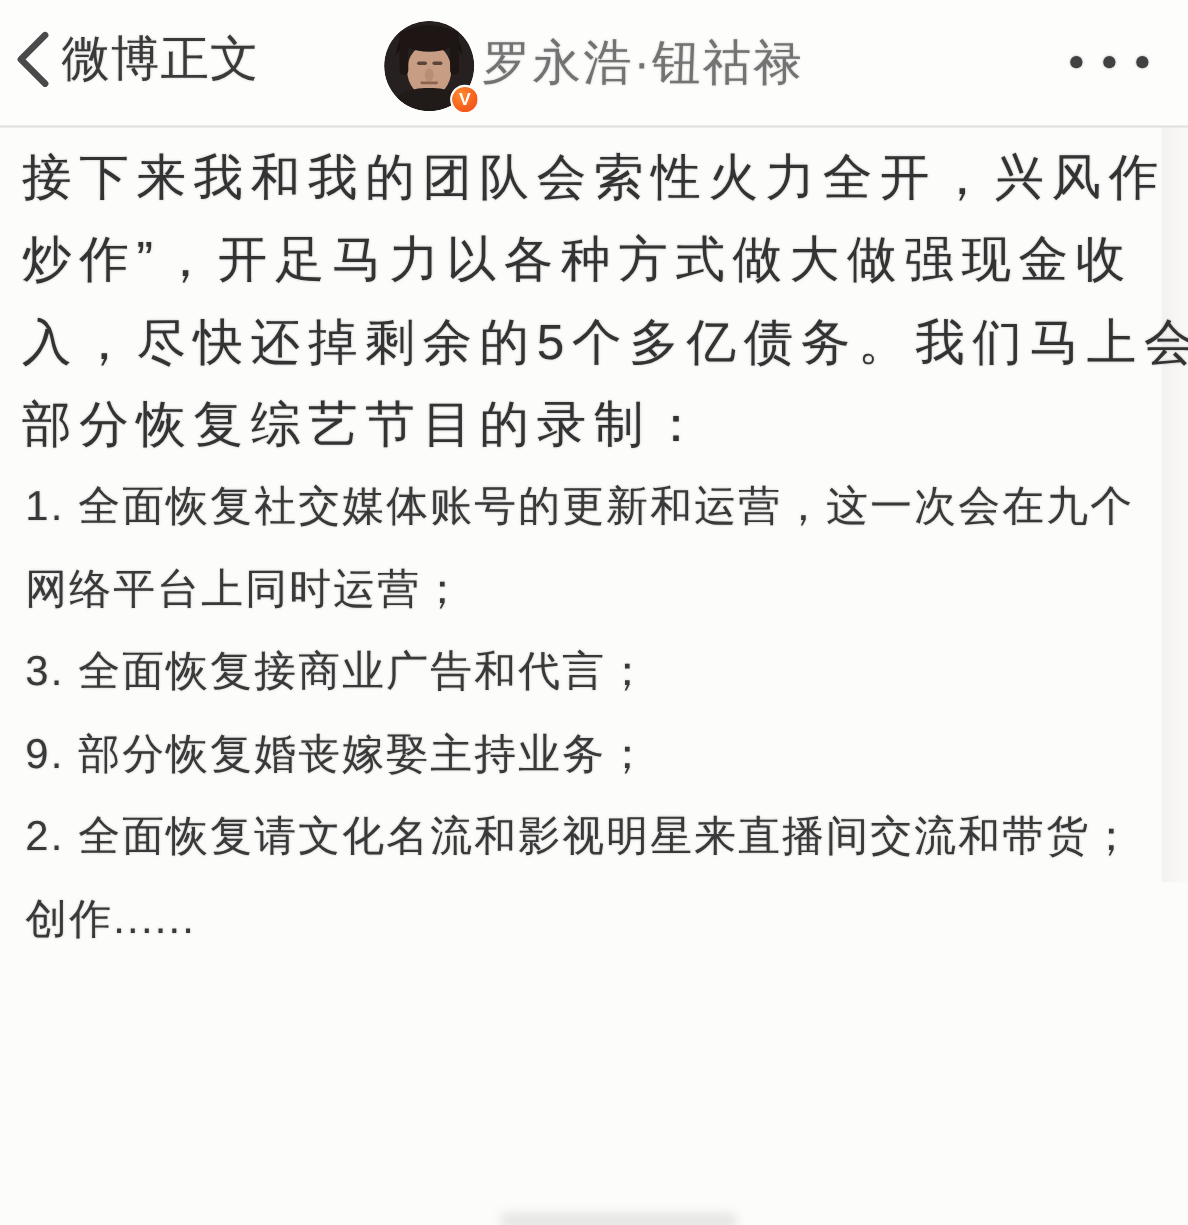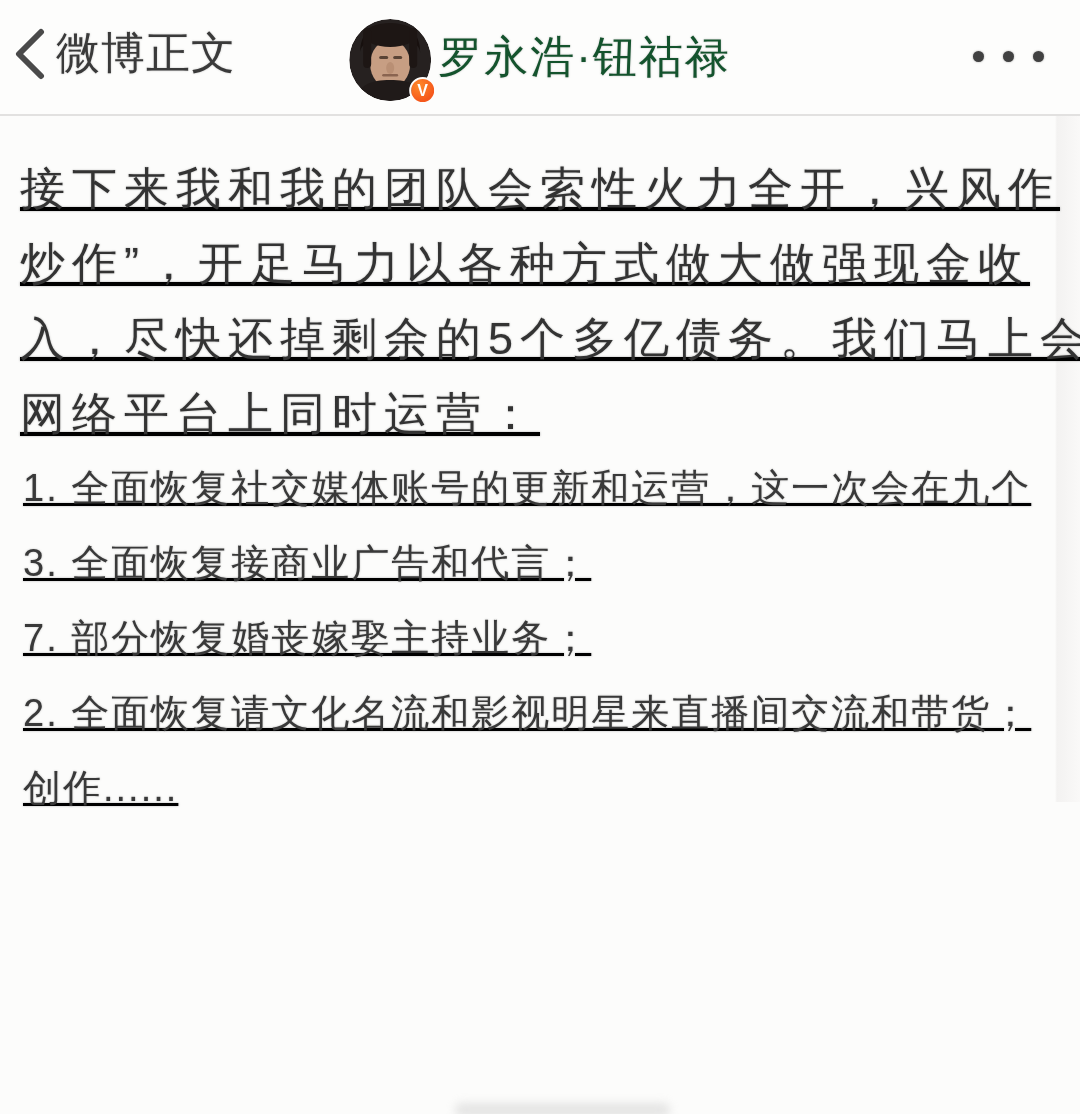--- a/index.html
+++ b/index.html
@@ -75,21 +75,21 @@
     color: #ffffff;
     font-size: 16px;
     font-weight: bold;
     display: flex;
     align-items: center;
     justify-content: center;
     box-sizing: border-box;
   }
   .nav-username {
     font-size: 44px;
-    color: #14532d;
+    color: #737373;
     letter-spacing: 2px;
     white-space: nowrap;
     text-shadow: 0 0 2px rgba(70,70,70,0.35);
     position: relative;
     top: -3px;
   }
   .nav-more {
     position: absolute;
     right: 36px;
     top: 47px;
@@ -106,22 +106,21 @@
   }
   .nav-divider {
     position: absolute;
     left: 0; top: 114px;
     width: 100%;
     height: 2px;
     background: #e2e1e0;
   }
   
   .post-body {
-    padding: 36px 20px 0 20px;
-    text-decoration: underline;
+    padding: 8px 20px 0 20px;
   }
   .line {
     height: 75px;
     display: flex;
     align-items: center;
     white-space: nowrap;
     overflow: visible;
   }
   .para-line {
     font-size: 45px;
@@ -203,23 +202,24 @@
       <span class="dot"></span>
     </div>
 
     <div class="nav-divider"></div>
   </header>
 
   <main class="post-body">
     <div class="line para-line">接下来我和我的团队会索性火力全开，兴风作</div>
     <div class="line para-line">炒作”，开足马力以各种方式做大做强现金收</div>
     <div class="line para-line">入，尽快还掉剩余的5个多亿债务。我们马上会</div>
-    <div class="line para-line">网络平台上同时运营：</div>
+    <div class="line para-line">部分恢复综艺节目的录制：</div>
 
     <div class="line item-line">1. 全面恢复社交媒体账号的更新和运营，这一次会在九个</div>
+    <div class="line item-line">网络平台上同时运营；</div>
     <div class="line item-line">3. 全面恢复接商业广告和代言；</div>
-    <div class="line item-line">7. 部分恢复婚丧嫁娶主持业务；</div>
+    <div class="line item-line">9. 部分恢复婚丧嫁娶主持业务；</div>
     <div class="line item-line">2. 全面恢复请文化名流和影视明星来直播间交流和带货；</div>
     <div class="line item-line">创作......</div>
   </main>
 
   <div class="watermark"></div>
 </div>
 
 </body></html>

